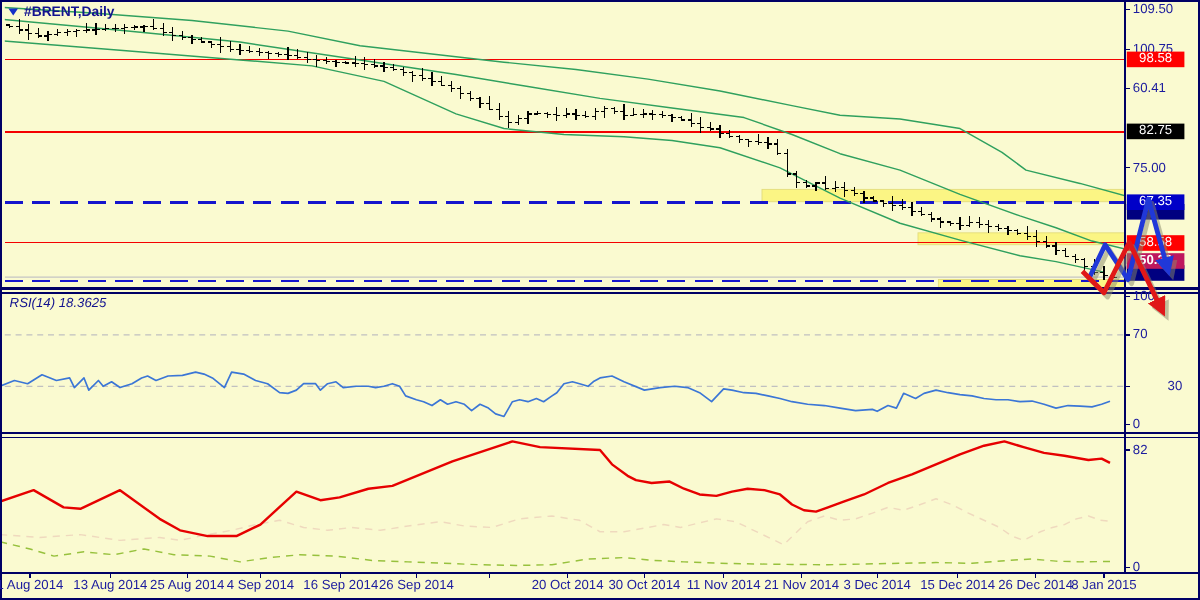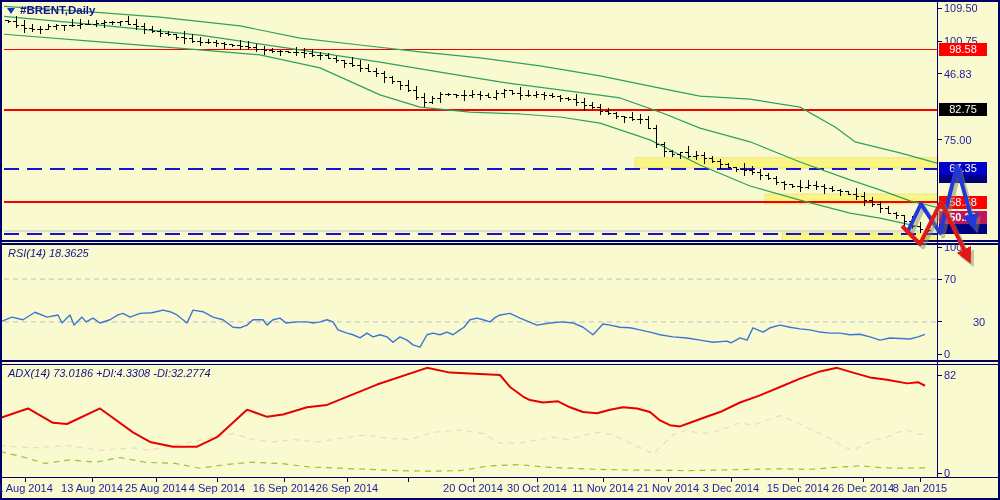--- a/index.html
+++ b/index.html
@@ -460,21 +460,21 @@
         <line x1="731" y1="478" x2="731" y2="481.5" stroke="#000066" stroke-width="1"></line>
         <line x1="798" y1="478" x2="798" y2="481.5" stroke="#000066" stroke-width="1"></line>
         <line x1="863" y1="478" x2="863" y2="481.5" stroke="#000066" stroke-width="1"></line>
         <line x1="920" y1="478" x2="920" y2="481.5" stroke="#000066" stroke-width="1"></line>
       </g>
     </svg>
 
   <div id="labels">
       <div class="lbl" style="left: 944px; top: 2px;">109.50</div>
       <div class="lbl" style="left: 944px; top: 35.355px;">100.75</div>
-      <div class="lbl" style="left: 944px; top: 67.757px;">46.83</div>
+      <div class="lbl" style="left: 944px; top: 67.757px;">60.41</div>
       <div class="lbl" style="left: 944px; top: 133.514px;">75.00</div>
       <div class="lbl" style="left: 944px; top: 241px;">100</div>
       <div class="lbl" style="left: 944px; top: 273.1px;">70</div>
       <div class="lbl" style="left: 973px; top: 315.9px;">30</div>
       <div class="lbl" style="left: 944px; top: 348px;">0</div>
       <div class="lbl" style="left: 944px; top: 369.01px;">82</div>
       <div class="lbl" style="left: 944px; top: 467px;">0</div>
       <div class="datelbl" style="left: -20px; top: 482px;">1 Aug 2014</div>
       <div class="datelbl" style="left: 47px; top: 482px;">13 Aug 2014</div>
       <div class="datelbl" style="left: 111px; top: 482px;">25 Aug 2014</div>
@@ -497,21 +497,20 @@
       <div class="badge" style="top: 162.176px; background: rgb(0, 0, 200);">67.35</div>
       <div class="badge" style="top: 195.607px; background: rgb(255, 0, 0);">58.58</div>
       <div class="badge" style="top: 211px; background: #be185d; font-weight: bold;">50.22</div>
     </div>
 
   <div id="symbol">
     <span class="tri"></span><span>#BRENT,Daily</span>
   </div>
 
   <div class="panelabel" style="top:247px;">RSI(14) 18.3625</div>
-  <div class="panelabel" style="top:367px;">ADX(14) 73.0186 +DI:4.3308 -DI:32.2774</div>
 
   <svg id="anno" xmlns="http://www.w3.org/2000/svg" viewBox="0 0 1000 500">
       <path d="M911,234.45 L924,207.45 L943,236.45 L960,169.45 L976,227.45" fill="none" stroke="#8A8A6A" stroke-width="4" opacity="0.5" stroke-linejoin="round" marker-end="url(#ah-shadow)"></path>
       <path d="M908,231 L921,204 L940,233 L957,166 L973,224" fill="none" stroke="#2038D8" stroke-width="4" stroke-linejoin="round" marker-end="url(#ah-blue)"></path>
       <path d="M905,229.45 L923,247.45 L944,205.45 L971,261.45" fill="none" stroke="#8A8A6A" stroke-width="4" opacity="0.5" stroke-linejoin="round" marker-end="url(#ah-shadow)"></path>
       <path d="M902,226 L920,244 L941,202 L968,258" fill="none" stroke="#E01818" stroke-width="4" stroke-linejoin="round" marker-end="url(#ah-red)"></path>
       <defs>
         <clipPath id="mainclip">
           <rect x="4" y="4" width="933" height="236"></rect>
         </clipPath>

